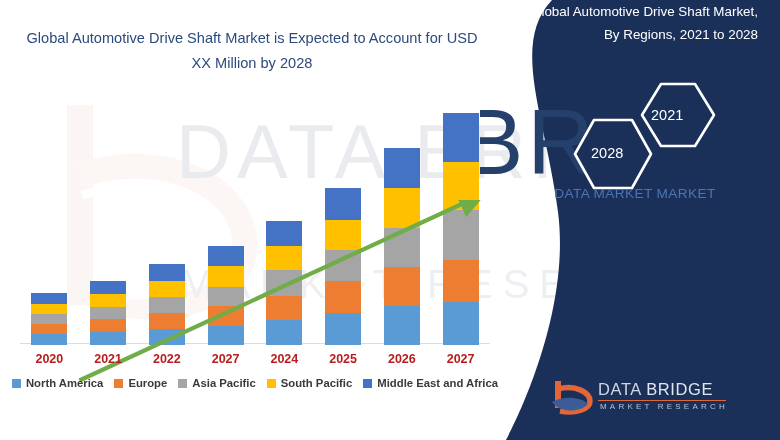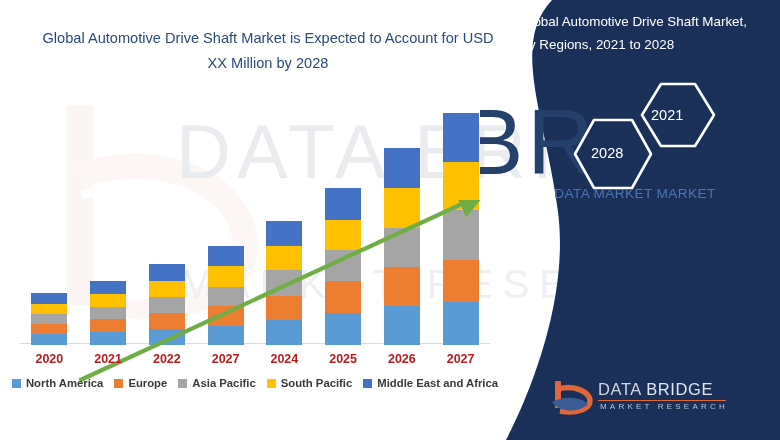--- a/index.html
+++ b/index.html
@@ -24,21 +24,21 @@
   }
   .wm-text2{
     position:absolute;left:180px;top:262px;
     font-size:40px;letter-spacing:10px;font-weight:400;
     color:#edeff2;white-space:nowrap;
   }
 
   
   .headline{
     position:absolute;left:22px;top:26px;width:460px;
-    text-align:center;color:#2b4a7d;font-size:14.6px;line-height:25px;margin-left:16px;
+    text-align:center;color:#2b4a7d;font-size:14.6px;line-height:25px;
   }
 
   
   .chart{position:absolute;left:20px;top:100px;width:470px;height:245px;}
   .axis-line{position:absolute;left:20px;top:343px;width:470px;height:1px;background:#d9dce1;}
   .bars{position:absolute;left:0;top:0;width:470px;height:245px;}
   .bar{position:absolute;bottom:0;width:36px;display:flex;flex-direction:column;justify-content:flex-end;}
   .seg{width:100%;}
   .xlabels{position:absolute;left:20px;top:352px;width:470px;height:18px;}
   .xlab{position:absolute;width:56px;text-align:center;font-size:12.5px;font-weight:bold;color:#b91c1c;}
@@ -52,22 +52,22 @@
     display:flex;justify-content:center;align-items:center;gap:11px;
   }
   .lgi{display:flex;align-items:center;gap:5px;}
   .lgsw{width:9px;height:9px;display:block;}
   .lglb{font-size:11.3px;font-weight:bold;color:#3a3a3a;white-space:nowrap;}
 
   
   .rpanel{position:absolute;right:0;top:0;width:300px;height:440px;overflow:hidden;}
   .rpanel svg.shape{position:absolute;left:0;top:0;}
   .rtitle{
-    position:absolute;left:40px;top:10px;width:238px;
-    text-align:left;color:#ffffff;font-size:13.4px;line-height:23px;
+    position:absolute;left:40px;top:0;width:238px;
+    text-align:right;color:#ffffff;font-size:13.4px;line-height:23px;
   }
   .rwm{
     position:absolute;left:-18px;top:90px;
     font-size:92px;font-weight:400;color:#24406b;letter-spacing:4px;white-space:nowrap;
   }
   .hexwrap{position:absolute;left:88px;top:82px;width:160px;height:112px;}
   .hexlabel{position:absolute;color:#ffffff;font-size:14.5px;}
   .brandtext{
     position:absolute;left:30px;top:182px;width:250px;text-align:center;
     color:#4a74b5;font-size:13.6px;line-height:24px;letter-spacing:.4px;

